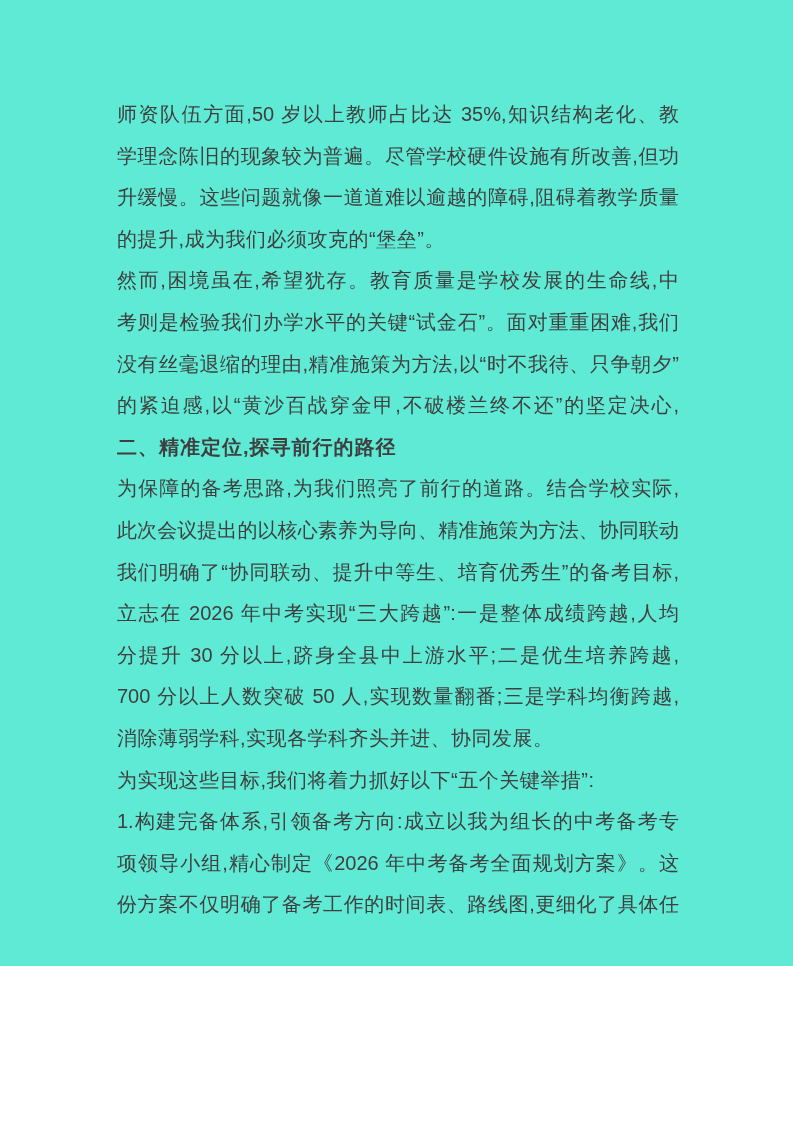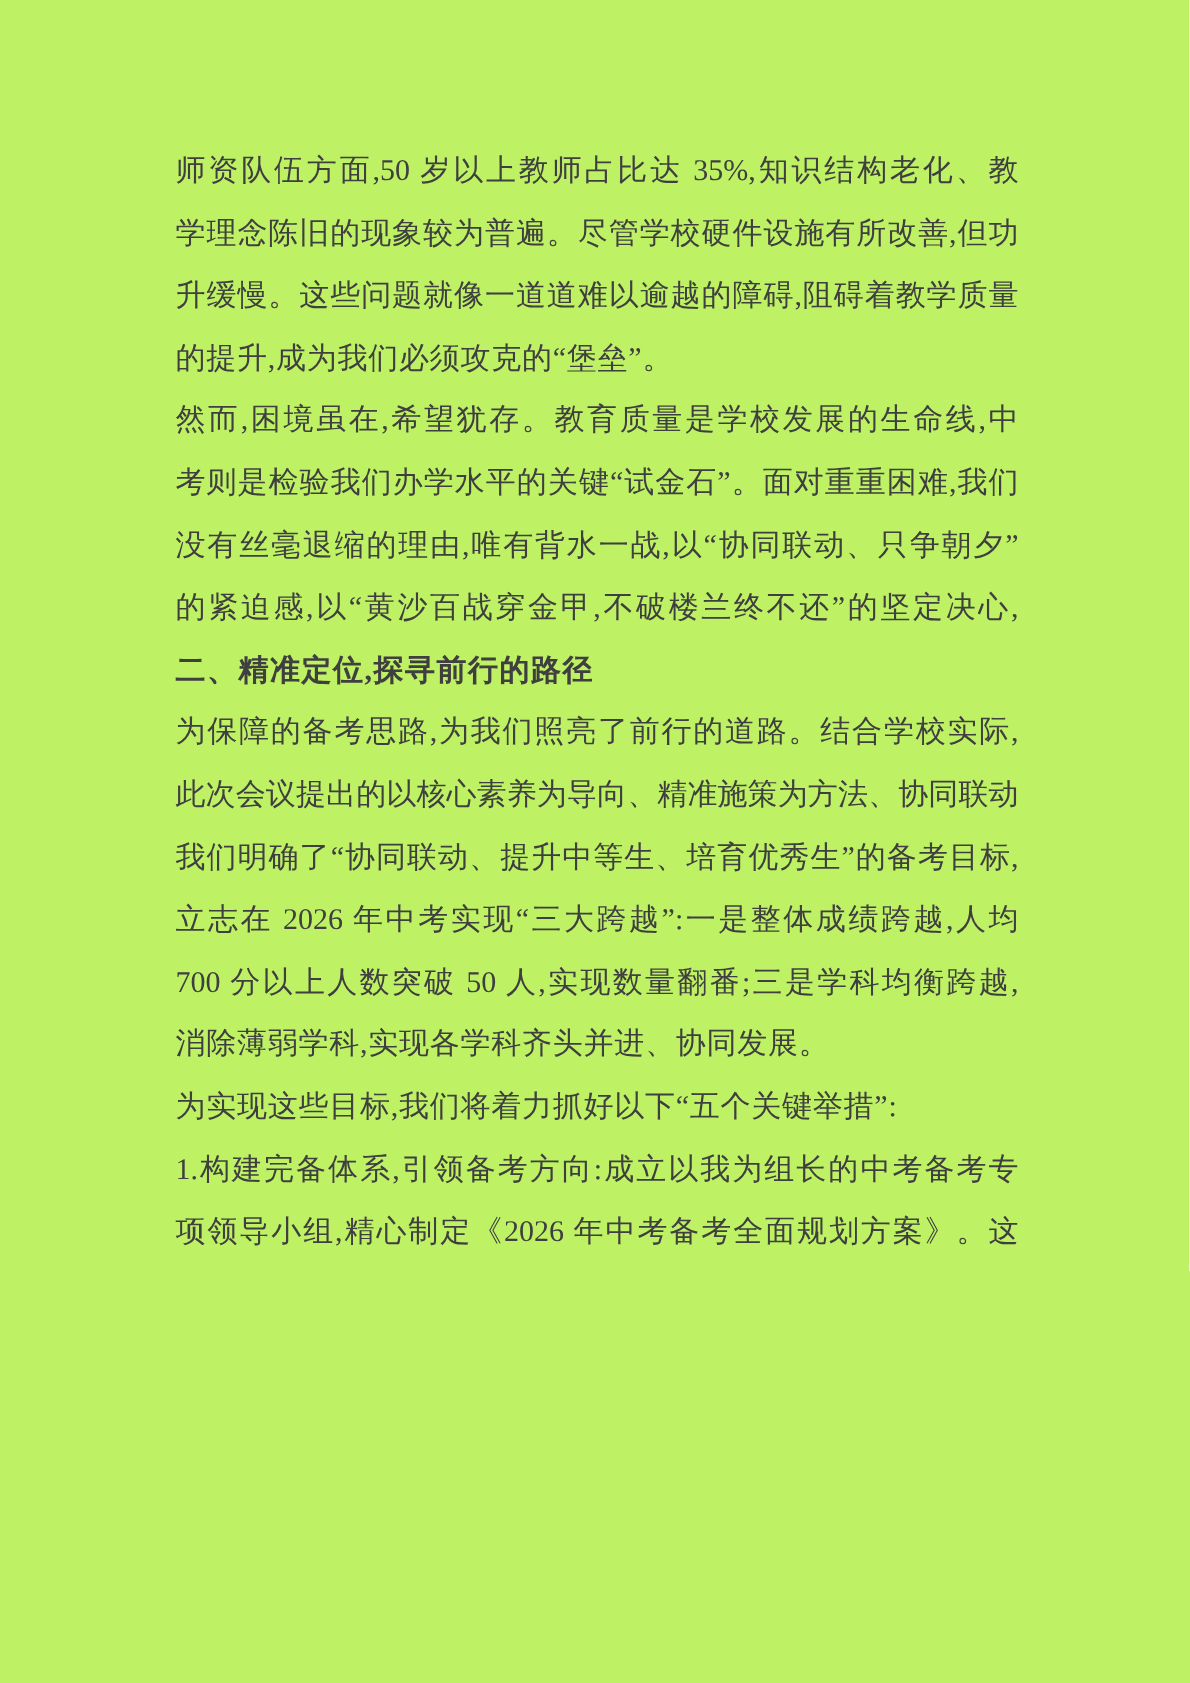--- a/index.html
+++ b/index.html
@@ -3,24 +3,24 @@
 <meta charset="utf-8">
 <style>
   html, body {
     margin: 0;
     padding: 0;
     background: #ffffff;
   }
   .page {
     position: relative;
     width: 793px;
-    height: 1122px;
-    background: #bef264;
+    height: 966px;
+    background: #5eead4;
     overflow: hidden;
-    font-family: Liberation Serif, serif;
+    font-family: Liberation Sans, sans-serif;
   }
   .content {
     position: absolute;
     left: 117px;
     top: 94px;
     width: 562px;
   }
   .line {
     font-size: 20px;
     line-height: 41.6px;
@@ -43,26 +43,28 @@
 <body>
 
 <div class="page">
   <div class="content">
     <div class="line j">师资队伍方面,50 岁以上教师占比达 35%,知识结构老化、教</div>
     <div class="line j">学理念陈旧的现象较为普遍。尽管学校硬件设施有所改善,但功</div>
     <div class="line j">升缓慢。这些问题就像一道道难以逾越的障碍,阻碍着教学质量</div>
     <div class="line">的提升,成为我们必须攻克的“堡垒”。</div>
     <div class="line j">然而,困境虽在,希望犹存。教育质量是学校发展的生命线,中</div>
     <div class="line j">考则是检验我们办学水平的关键“试金石”。面对重重困难,我们</div>
-    <div class="line j">没有丝毫退缩的理由,唯有背水一战,以“协同联动、只争朝夕”</div>
+    <div class="line j">没有丝毫退缩的理由,精准施策为方法,以“时不我待、只争朝夕”</div>
     <div class="line j">的紧迫感,以“黄沙百战穿金甲,不破楼兰终不还”的坚定决心,</div>
     <div class="line heading">二、精准定位,探寻前行的路径</div>
     <div class="line j">为保障的备考思路,为我们照亮了前行的道路。结合学校实际,</div>
     <div class="line j">此次会议提出的以核心素养为导向、精准施策为方法、协同联动</div>
     <div class="line j">我们明确了“协同联动、提升中等生、培育优秀生”的备考目标,</div>
     <div class="line j">立志在 2026 年中考实现“三大跨越”:一是整体成绩跨越,人均</div>
+    <div class="line j">分提升 30 分以上,跻身全县中上游水平;二是优生培养跨越,</div>
     <div class="line j">700 分以上人数突破 50 人,实现数量翻番;三是学科均衡跨越,</div>
     <div class="line">消除薄弱学科,实现各学科齐头并进、协同发展。</div>
     <div class="line">为实现这些目标,我们将着力抓好以下“五个关键举措”:</div>
     <div class="line j">1.构建完备体系,引领备考方向:成立以我为组长的中考备考专</div>
     <div class="line j">项领导小组,精心制定《2026 年中考备考全面规划方案》。这</div>
+    <div class="line j">份方案不仅明确了备考工作的时间表、路线图,更细化了具体任</div>
   </div>
 </div>
 
 </body></html>

